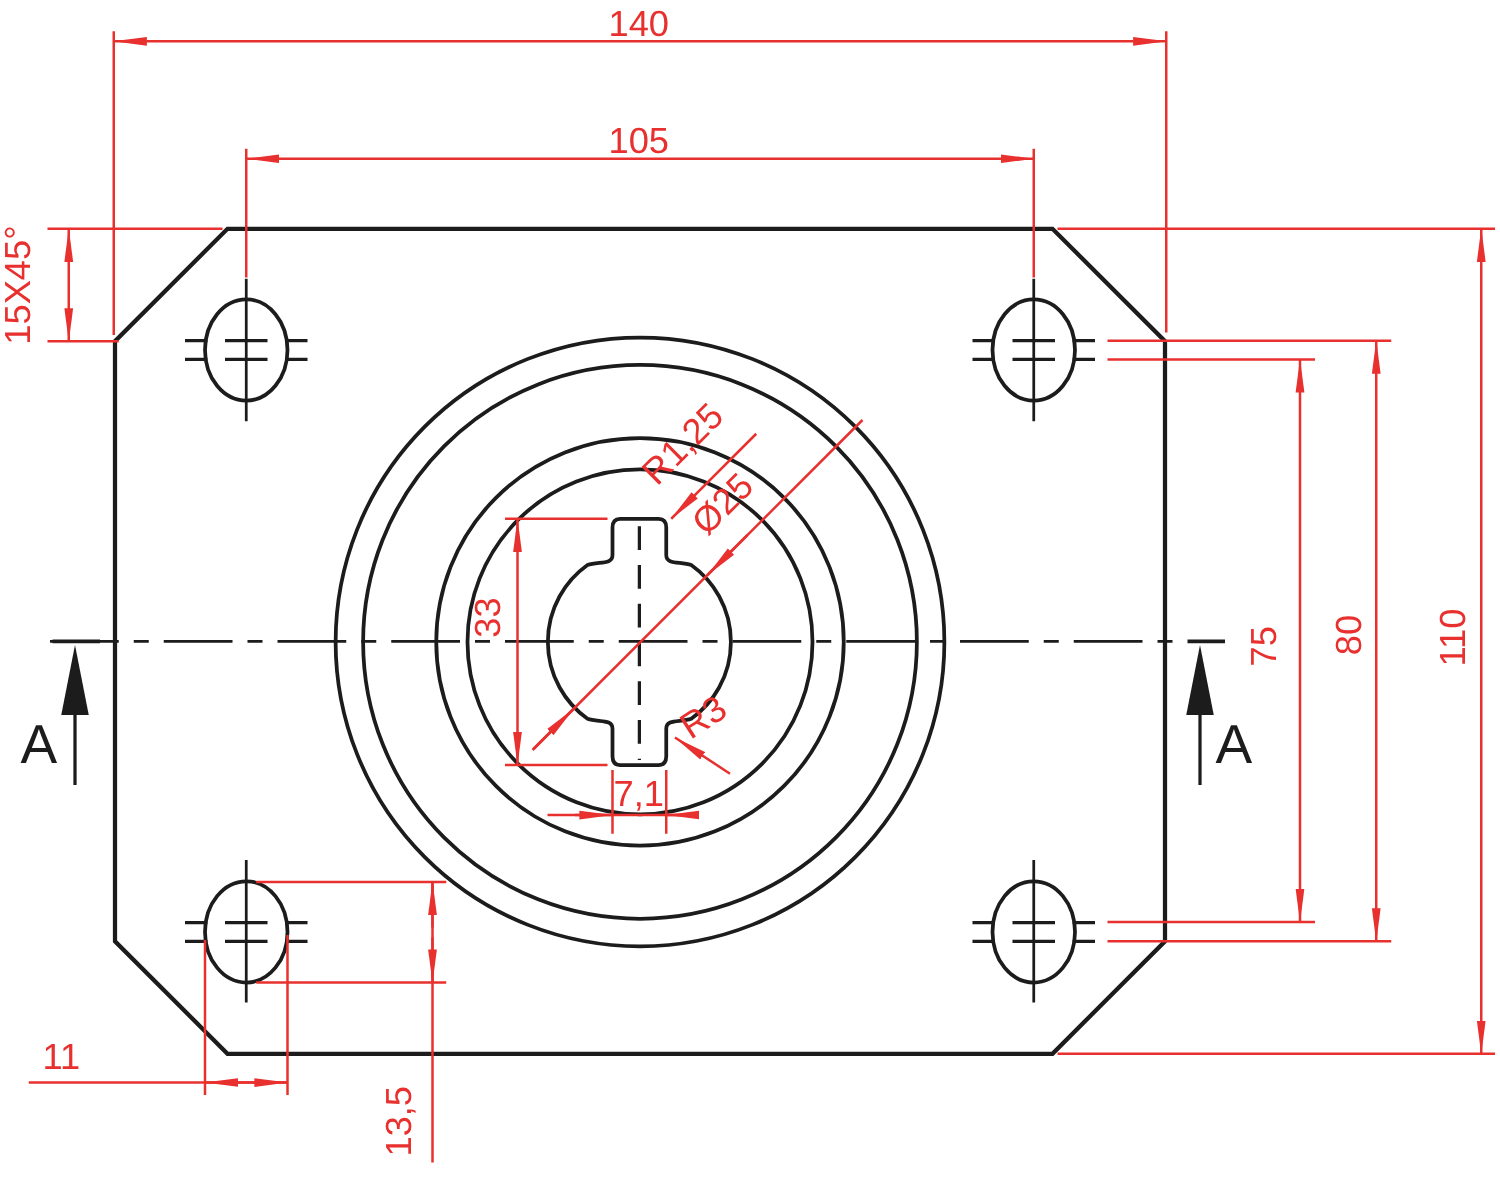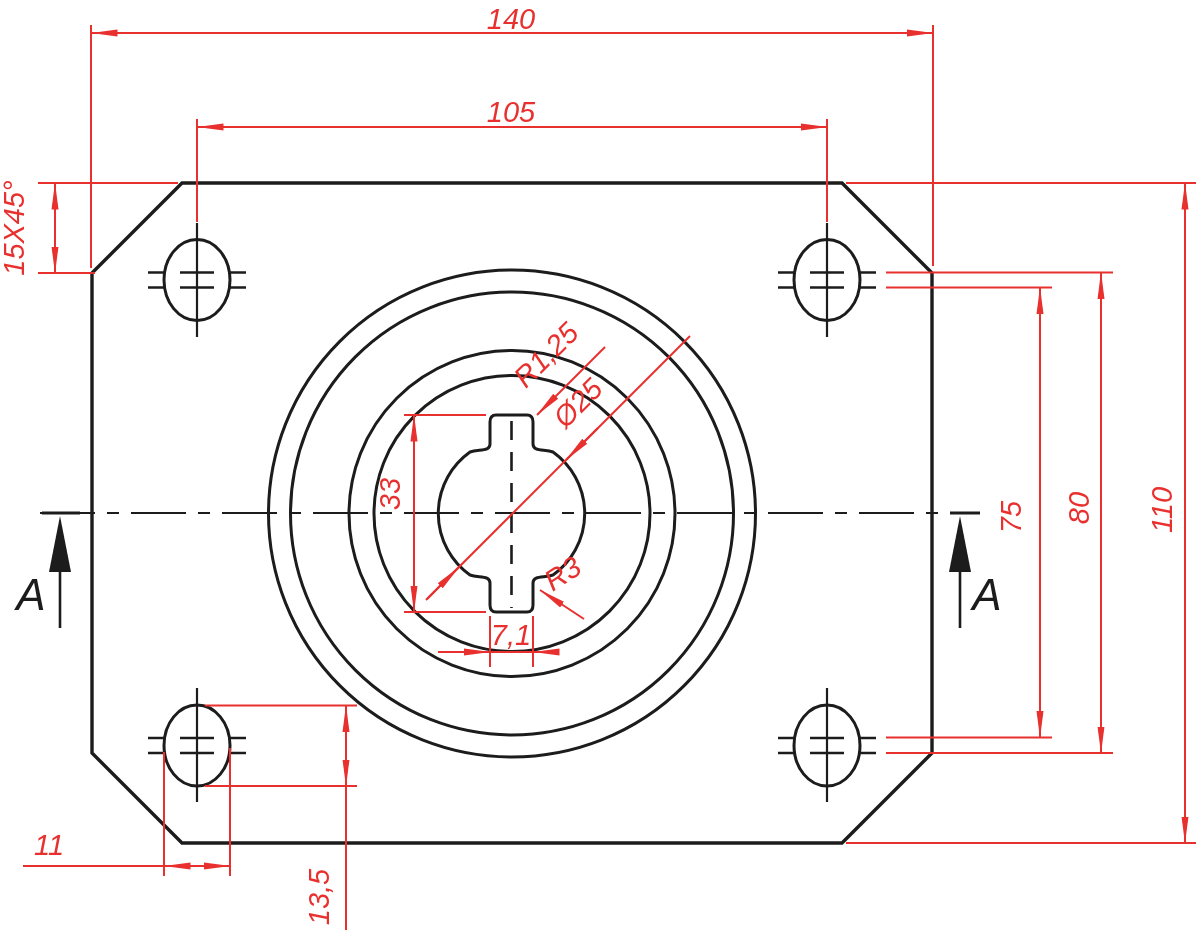--- a/index.html
+++ b/index.html
@@ -1,17 +1,17 @@
 <!DOCTYPE html>
 <html style="--edge: #1c1c1c; --dim: #e8302e; --bg: #ffffff;"><head>
 <meta charset="utf-8">
 <style>
   :root { --edge:#1c1c1c; --dim:#e8302e; --bg:#ffffff; }
   html,body { margin:0; padding:0; background:var(--bg); }
-  .stage { width:1200px; height:943px; position:relative; background:var(--bg);font-style:italic; }
+  .stage { width:1200px; height:943px; position:relative; background:var(--bg); }
   svg text { font-family:"Liberation Sans", sans-serif; }
   .e  { stroke:var(--edge); fill:none; }
   .r  { stroke:var(--dim);  fill:none; stroke-width:2; }
   .w34{ stroke-width:3.4; } .w30{ stroke-width:3; } .w26{ stroke-width:2.6; } .w22{ stroke-width:2.2; }
   .dimtxt { fill:var(--dim); font-size:29px; }
   .sectxt { fill:var(--edge); font-size:44px; }
   .mid { text-anchor:middle; }
   .blackfill { fill:var(--edge); stroke:none; }
 </style>
 </head>

